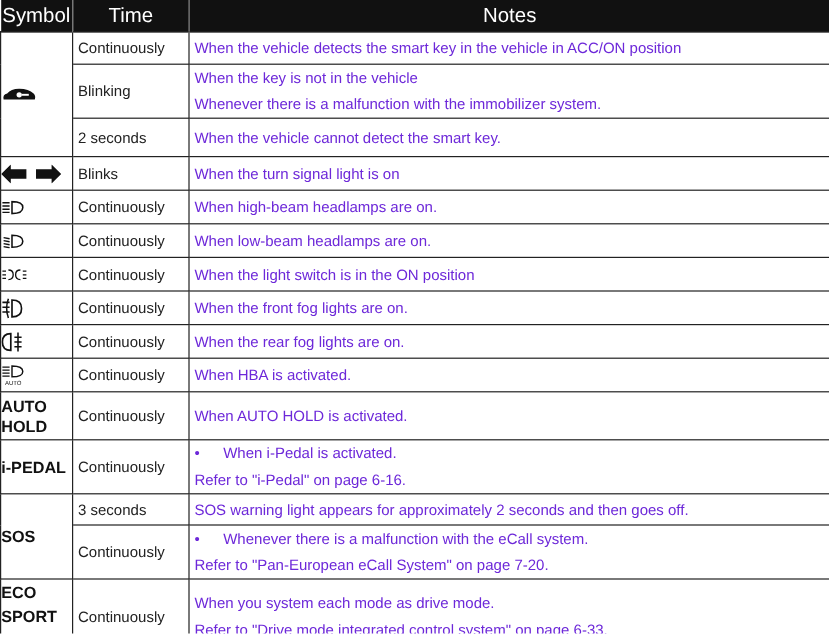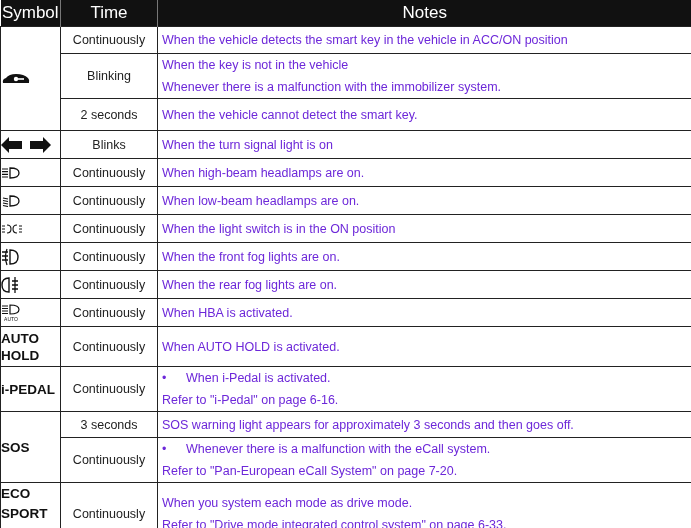--- a/index.html
+++ b/index.html
@@ -3,21 +3,21 @@
 <meta charset="utf-8">
 <style>
   html, body { margin: 0; padding: 0; background: #ffffff; }
   body { width: 691px; height: 528px; overflow: hidden; font-family: "Liberation Sans", sans-serif; color: #111; }
   table { border-collapse: collapse; width: 691px; table-layout: fixed; font-size: 12.5px; }
   col.c1 { width: 60px; } col.c2 { width: 97px; } col.c3 { width: 534px; }
   th { background: #111; color: #fff; font-weight: normal; font-size: 17px; height: 26px; padding: 0; border-left: 1px solid #777; }
   th:first-child { border-left: none; }
   td { border: 1px solid #222; padding: 0 4px; vertical-align: middle; line-height: 22px; }
   td.sym { text-align: left; padding: 0; }
-  td.time { text-align: center; color: #222; }
+  td.time { text-align: left; color: #222; }
   td.notes { color: #6d28d9; }
   .bold { font-weight: bold; font-size: 13.5px; line-height: 17px; }
   .icon { display: inline-block; vertical-align: middle; }
   .bullet { display: inline-block; width: 24px; }
 </style>
 </head>
 <body>
 
 <table>
   <colgroup>
@@ -141,21 +141,21 @@
       <td class="sym bold">i-PEDAL</td>
       <td class="time">Continuously</td>
       <td class="notes">
           <div><span class="bullet">•</span><span>When i-Pedal is activated.</span></div>
           <div>Refer to "i-Pedal" on page 6-16.</div>
         </td>
     </tr>
     <tr style="height:26px">
       <td class="sym bold" rowspan="2">SOS</td>
       <td class="time">3 seconds</td>
-      <td class="notes">SOS warning light appears for approximately 3 seconds and then goes off.</td>
+      <td class="notes">SOS warning light appears for approximately 2 seconds and then goes off.</td>
     </tr>
     <tr style="height:44px">
       <td class="time">Continuously</td>
       <td class="notes">
           <div><span class="bullet">•</span><span>Whenever there is a malfunction with the eCall system.</span></div>
           <div>Refer to "Pan-European eCall System" on page 7-20.</div>
         </td>
     </tr>
     <tr style="height:62px">
       <td class="sym bold" style="line-height:20px">

